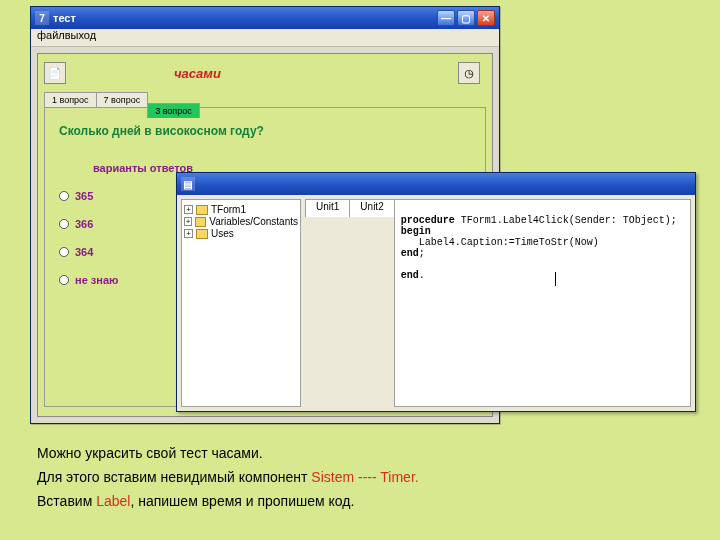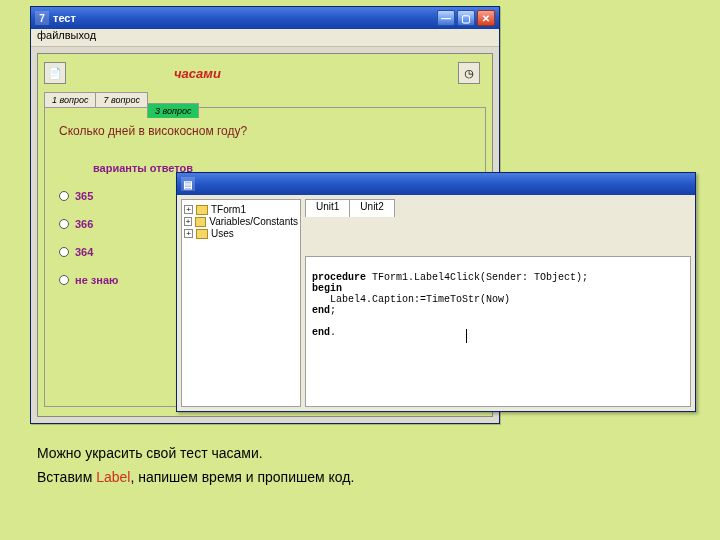--- a/index.html
+++ b/index.html
@@ -102,32 +102,31 @@
     margin-top: 6px;
   }
   .tab {
     background: #ece9d8;
     border: 1px solid #999;
     border-bottom: none;
     padding: 2px 7px;
     font-size: 9px;
     margin-right: -1px;
     cursor: pointer;
-    font-style: italic;
   }
   .tab.active { background: #22c55e; position:relative; top:11px; }
   .tab-content {
     border: 1px solid #999;
     background: #d7e88f;
     height: 300px;
     padding: 16px 14px;
   }
   .question {
-    color: #7f1d1d;
-    font-weight: normal;
+    color: #15803d;
+    font-weight: bold;
     font-size: 12px;
   }
   .variants-label {
     color: #8a1a8a;
     font-weight: bold;
     font-size: 11px;
     margin-top: 24px;
     margin-left: 34px;
   }
   .answers { margin-top: 10px; }
@@ -168,21 +167,21 @@
     padding: 3px 2px;
   }
   .tree-row { display:flex; align-items:center; gap:3px; margin:1px 0;}
   .tree-exp {
     width:9px;height:9px;border:1px solid #888;display:inline-flex;
     align-items:center;justify-content:center;font-size:8px;line-height:1;background:#fff;
   }
   .folder-icon {
     width:12px;height:10px;background:#f6d766;border:1px solid #b08b20;display:inline-block;
   }
-  .ide-right { flex:1; margin:4px 4px 4px 0; display:flex; flex-direction:column;gap:39px; }
+  .ide-right { flex:1; margin:4px 4px 4px 0; display:flex; flex-direction:row; }
   .ide-tabs { display:flex; height:18px; }
   .ide-tab {
     border:1px solid #a0a0a0; border-bottom:none;
     background:#fff; padding:1px 10px; font-size:10px; margin-right:-1px; cursor:pointer;
   }
   .code-area {
     flex:1; border:1px solid #a0a0a0; background:#fff;
     font-family: "Courier New", monospace;
     font-size: 10px;
     padding: 15px 6px;
@@ -298,15 +297,18 @@
 
 <span class="kw">end</span><span>.</span>
 <div class="cursor"></div></div>
     </div>
   </div>
 </div>
 
 <div class="bottom-text">
   <div>Можно украсить свой тест часами.</div>
   <div>
+    <span>Для этого вставим невидимый компонент  </span><span class="red">Sistem ---- Timer.</span>
+  </div>
+  <div>
     <span>Вставим  </span><span class="red">Label</span><span>, напишем время и пропишем код.</span>
   </div>
 </div>
 
 </body></html>

